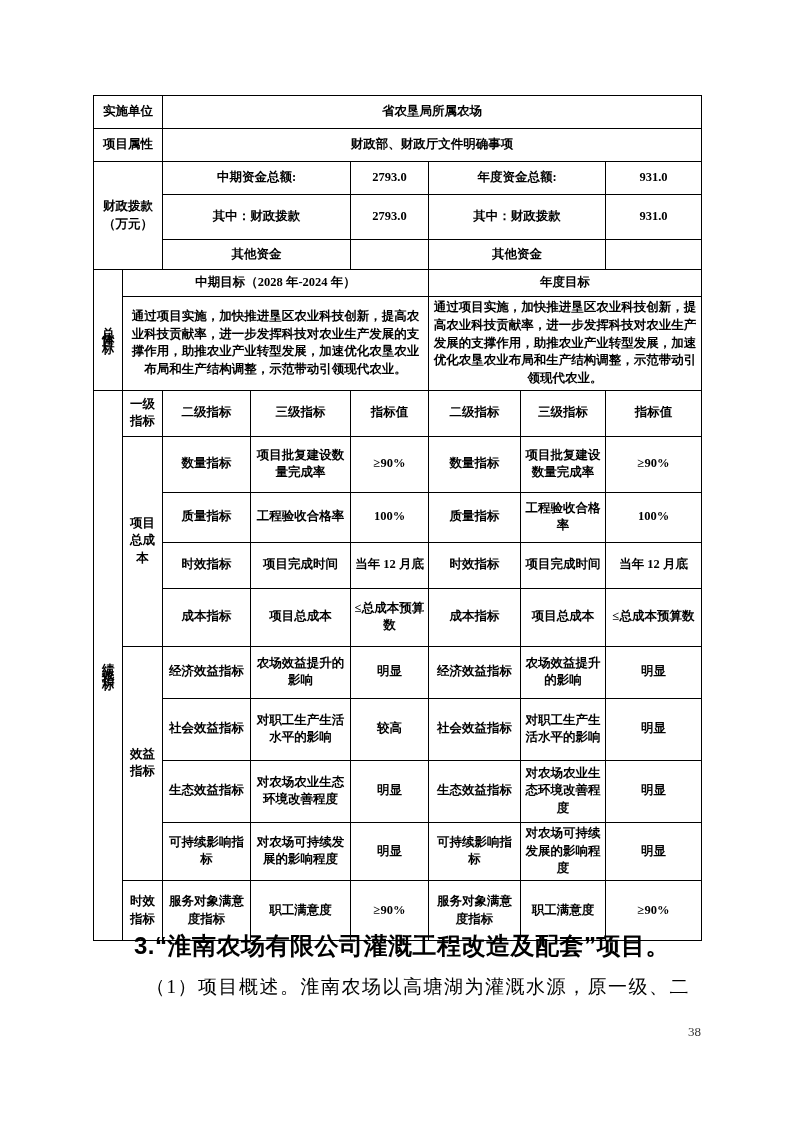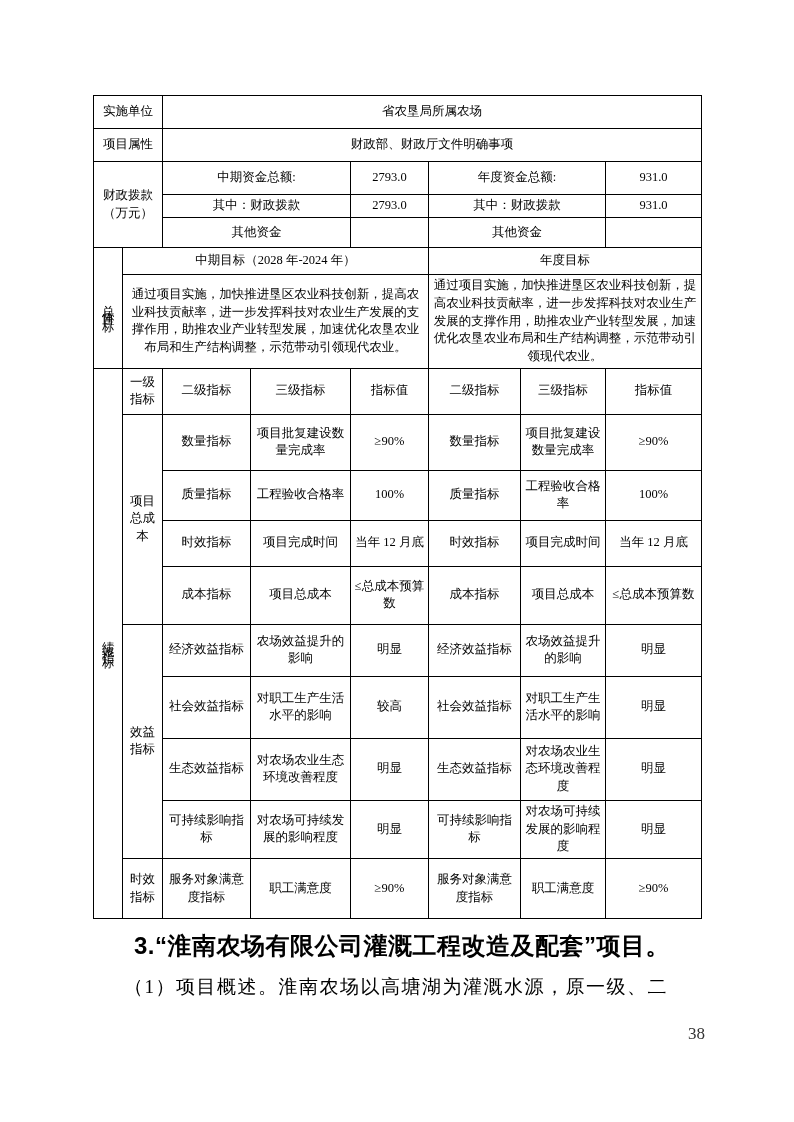--- a/index.html
+++ b/index.html
@@ -3,21 +3,21 @@
 <meta charset="utf-8">
 <style>
   html,body{margin:0;padding:0;}
   body{
     width:794px;height:1122px;background:#ffffff;position:relative;
     font-family:"Liberation Serif","DejaVu Serif",serif;color:#000;
     overflow:hidden;
   }
   .doc-table{
     position:absolute;left:93px;top:95px;width:608px;
-    border-collapse:collapse;table-layout:fixed;
+    border-collapse:collapse;table-layout:fixed;font-weight:bold;
   }
   .doc-table td{
     border:1px solid #000;
     font-size:12.5px;line-height:1.42;
     text-align:center;vertical-align:middle;
     padding:2px 3px;word-break:break-all;overflow:hidden;
   }
   .ta-l{text-align:left;}
   .ta-r{text-align:right;padding-right:4px;}
   .jt{text-align:justify;text-align-last:center;padding:3px 5px;}
@@ -29,24 +29,25 @@
   .section-heading{
     position:absolute;left:96px;top:930px;width:612px;
     font-family:"Liberation Sans","DejaVu Sans",sans-serif;
     font-weight:bold;font-size:24px;line-height:1.3;
     text-indent:38px;letter-spacing:0.5px;
   }
   .body-paragraph{
     position:absolute;left:96px;top:972px;width:616px;
     font-size:19px;line-height:1.6;text-indent:28px;
     letter-spacing:1.5px;
+    text-align:center;
   }
   .page-number{
     position:absolute;left:688px;top:1024px;
-    font-size:17px;color:#333;
+    font-size:13px;color:#333;
   }
 </style>
 </head>
 <body>
 
 <table class="doc-table">
   <colgroup>
     <col style="width:29px">
       <col style="width:40px">
       <col style="width:88px">
@@ -68,21 +69,21 @@
     <td colspan="6">财政部、财政厅文件明确事项</td>
   </tr>
 
   <tr style="height:33px">
     <td colspan="2" rowspan="3">财政拨款（万元）</td>
     <td colspan="2" class="ta-l">中期资金总额:</td>
     <td class="ta-r">2793.0</td>
     <td colspan="2" class="ta-l">年度资金总额:</td>
     <td class="ta-r">931.0</td>
   </tr>
-  <tr style="height:23px">
+  <tr style="height:45px">
     <td colspan="2">其中：财政拨款</td>
     <td class="ta-r">2793.0</td>
     <td colspan="2">其中：财政拨款</td>
     <td class="ta-r">931.0</td>
   </tr>
   <tr style="height:30px">
     <td colspan="2">其他资金</td>
     <td class="ta-r"></td>
     <td colspan="2">其他资金</td>
     <td class="ta-r"></td>

